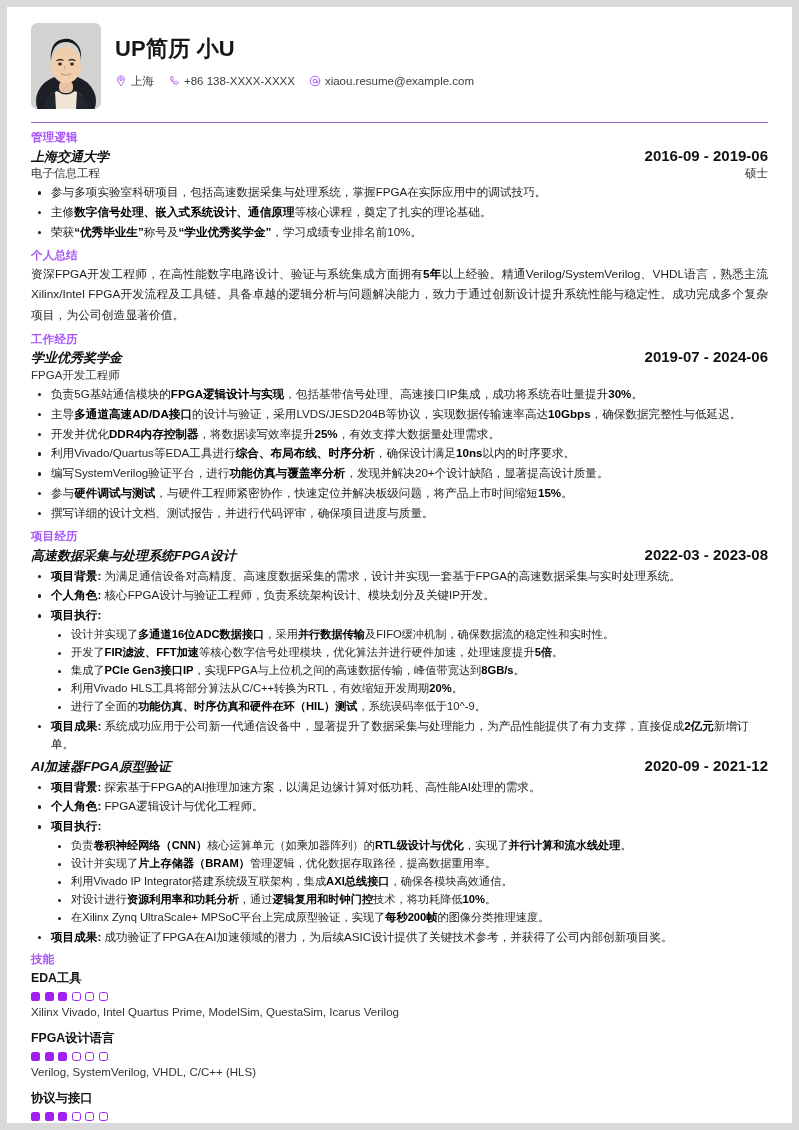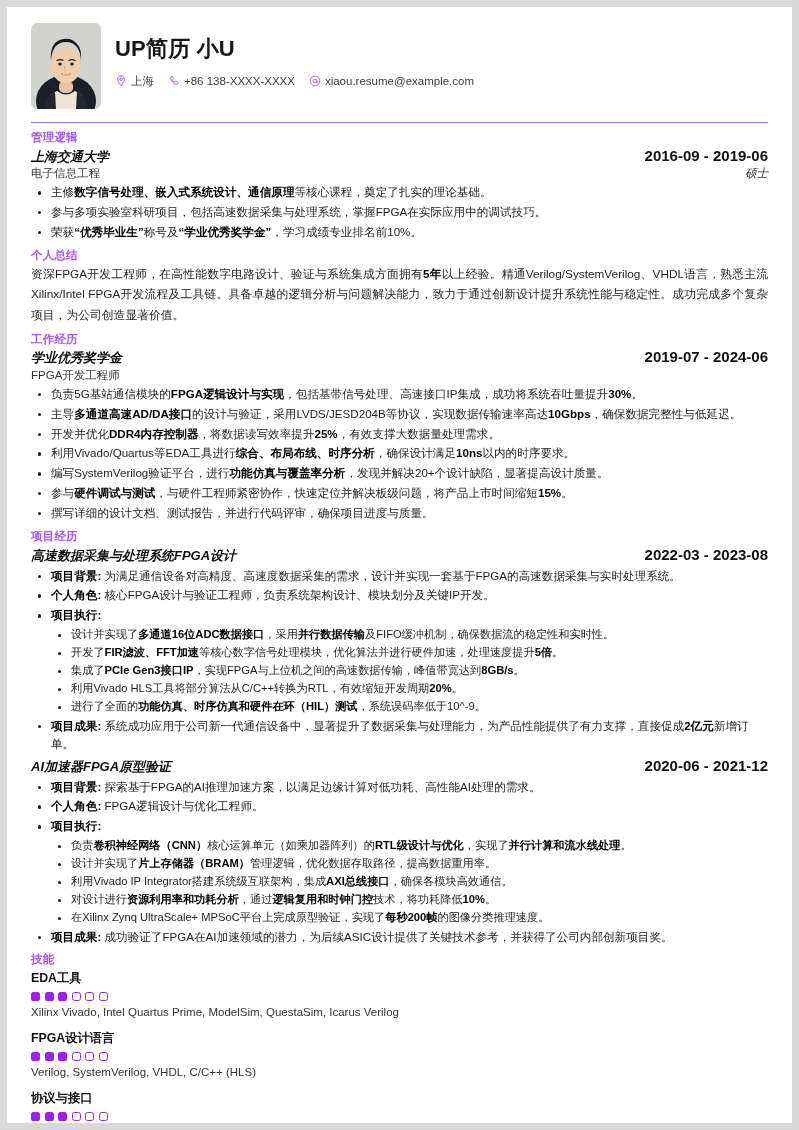--- a/index.html
+++ b/index.html
@@ -45,21 +45,21 @@
   .section-title {
     font-size: 11.5px; font-weight: bold; color: #a855f7;
     line-height: 1.35; margin-bottom: 1px; letter-spacing: .2px;
   }
   .entry { margin-bottom: 3px; }
   .entry-head { display: flex; justify-content: space-between; align-items: baseline; }
   .entry-org { font-size: 13px; font-weight: bold; color: #111; line-height: 1.35; font-style: italic; }
   .entry-date { font-size: 15px; font-weight: bold; color: #111; white-space: nowrap; }
   .entry-sub { display: flex; justify-content: space-between; align-items: baseline; }
   .entry-role { font-size: 11.5px; color: #333; line-height: 1.4; }
-  .entry-degree { font-size: 11.5px; color: #333; white-space: nowrap; font-style: italic; }
+  .entry-degree { font-size: 11.5px; color: #333; white-space: nowrap; }
 
   
   ul.bul { list-style: none; margin: 2px 0 0 0; padding: 0; }
   ul.bul > li {
     position: relative; padding-left: 20px;
     font-size: 11.6px; line-height: 1.62; color: #1d1d1d;
     margin-bottom: 1px;
   }
   ul.bul > li::before {
     content: ""; position: absolute; left: 7px; top: 8px;
@@ -154,22 +154,22 @@
     <div class="entry">
       <div class="entry-head">
         <span class="entry-org">上海交通大学</span>
         <span class="entry-date">2016-09 - 2019-06</span>
       </div>
       <div class="entry-sub">
         <span class="entry-role">电子信息工程</span>
         <span class="entry-degree">硕士</span>
       </div>
       <ul class="bul">
+          <li>参与多项实验室科研项目，包括高速数据采集与处理系统，掌握FPGA在实际应用中的调试技巧。</li>
           <li>主修<b>数字信号处理、嵌入式系统设计、通信原理</b>等核心课程，奠定了扎实的理论基础。</li>
-          <li>参与多项实验室科研项目，包括高速数据采集与处理系统，掌握FPGA在实际应用中的调试技巧。</li>
           <li>荣获<b>“优秀毕业生”</b>称号及<b>“学业优秀奖学金”</b>，学习成绩专业排名前10%。</li>
         </ul>
     </div>
   </div>
 
   <div class="section" style="margin-top:6px;">
     <div class="section-title">个人总结</div>
     <div class="summary">资深FPGA开发工程师，在高性能数字电路设计、验证与系统集成方面拥有<b>5年</b>以上经验。精通Verilog/SystemVerilog、VHDL语言，熟悉主流Xilinx/Intel FPGA开发流程及工具链。具备卓越的逻辑分析与问题解决能力，致力于通过创新设计提升系统性能与稳定性。成功完成多个复杂项目，为公司创造显著价值。</div>
   </div>
 
@@ -212,21 +212,21 @@
                 <li>集成了<b>PCIe Gen3接口IP</b>，实现FPGA与上位机之间的高速数据传输，峰值带宽达到<b>8GB/s</b>。</li>
                 <li>利用Vivado HLS工具将部分算法从C/C++转换为RTL，有效缩短开发周期<b>20%</b>。</li>
                 <li>进行了全面的<b>功能仿真、时序仿真和硬件在环（HIL）测试</b>，系统误码率低于10^-9。</li>
               </ul></li>
             <li><b>项目成果:</b> 系统成功应用于公司新一代通信设备中，显著提升了数据采集与处理能力，为产品性能提供了有力支撑，直接促成<b>2亿元</b>新增订单。</li>
           </ul>
         </div>
         <div class="entry">
           <div class="entry-head">
             <span class="entry-org">AI加速器FPGA原型验证</span>
-            <span class="entry-date">2020-06 - 2021-12</span>
+            <span class="entry-date">2020-09 - 2021-12</span>
           </div>
           <ul class="bul">
             <li><b>项目背景:</b> 探索基于FPGA的AI推理加速方案，以满足边缘计算对低功耗、高性能AI处理的需求。</li>
             <li><b>个人角色:</b> FPGA逻辑设计与优化工程师。</li>
             <li><b>项目执行:</b><ul class="bul2">
                 <li>负责<b>卷积神经网络（CNN）</b>核心运算单元（如乘加器阵列）的<b>RTL级设计与优化</b>，实现了<b>并行计算和流水线处理</b>。</li>
                 <li>设计并实现了<b>片上存储器（BRAM）</b>管理逻辑，优化数据存取路径，提高数据重用率。</li>
                 <li>利用Vivado IP Integrator搭建系统级互联架构，集成<b>AXI总线接口</b>，确保各模块高效通信。</li>
                 <li>对设计进行<b>资源利用率和功耗分析</b>，通过<b>逻辑复用和时钟门控</b>技术，将功耗降低<b>10%</b>。</li>
                 <li>在Xilinx Zynq UltraScale+ MPSoC平台上完成原型验证，实现了<b>每秒200帧</b>的图像分类推理速度。</li>

